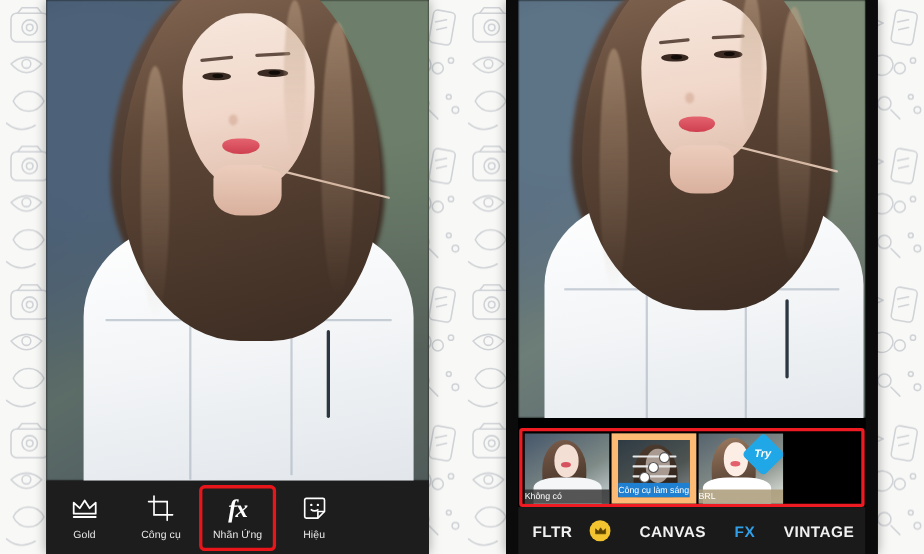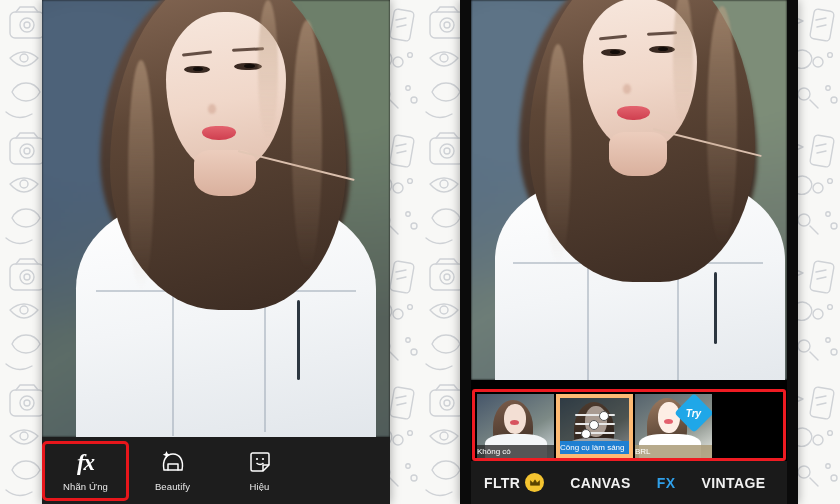--- a/index.html
+++ b/index.html
@@ -117,21 +117,21 @@
   #filmstrip-wrap{
     position:absolute;left:1px;right:1px;bottom:43px;height:72px;z-index:5;
     border:3px solid #ef1b22;border-radius:3px;box-sizing:border-box;
     background:#000;overflow:hidden;
   }
   #filmstrip{display:flex;height:100%;gap:2px;padding:2px 0 0 2px;box-sizing:border-box;}
   .thumb{
     position:relative;width:77px;height:64px;flex:0 0 auto;overflow:hidden;
     background:#2a2a2a;box-sizing:border-box;
   }
-  .thumb.sel{border:4px solid #fdba74;text-decoration:underline;}
+  .thumb.sel{border:6px solid #fdba74;text-decoration:underline;}
   .thumb .tbg{position:absolute;inset:0;overflow:hidden;}
   .thumb .tlabel2{
     position:absolute;left:0;right:0;bottom:0;height:13px;line-height:13px;
     text-align:left;font-size:8px;color:#fff;background:rgba(40,40,40,.78);
     white-space:nowrap;overflow:hidden;
   }
   .thumb.sel .tlabel2{background:#1f7fd1;}
   .thumb .dim{position:absolute;inset:0;background:rgba(0,0,0,.28);}
   .sliders{position:absolute;left:50%;top:46%;transform:translate(-50%,-50%);}
   .sliders .row{position:relative;width:40px;height:4px;margin:5px 0;}
@@ -145,21 +145,21 @@
   .try-badge span{
     transform:rotate(-45deg);color:#fff;font-size:10px;font-style:italic;font-weight:700;
   }
 
   
   #tabbar{
     position:absolute;left:0;right:0;bottom:0;height:43px;background:#1a1a1a;
     display:flex;align-items:center;z-index:6;overflow:hidden;
   }
   .tab{
-    display:flex;align-items:center;gap:5px;padding:0 13px;white-space:nowrap;
+    display:flex;align-items:center;gap:16px;padding:0 13px;white-space:nowrap;
     font-size:14px;font-weight:700;color:#f1f1f1;letter-spacing:.4px;
   }
   .tab.active{color:#2f9fe8;}
   .crown-badge{
     width:19px;height:19px;border-radius:50%;background:#f4c430;
     display:flex;align-items:center;justify-content:center;flex:0 0 auto;
   }
 </style>
 </head>
 <body>
@@ -237,39 +237,47 @@
 
       <div class="mic" style="left:196px;top:150px;width:120px;transform:rotate(14deg);"></div>
 
       <div class="hair-strand" style="left:86px;top:60px;width:26px;height:230px;"></div>
       <div class="hair-strand" style="left:250px;top:20px;width:30px;height:250px;"></div>
       <div class="hair-strand" style="left:216px;top:0px;width:20px;height:140px;"></div>
     </div>
 
     <div id="toolbar-left">
 
-
+      <div class="tool">
+        <div class="glyph">
+          <svg width="26" height="22" viewBox="0 0 26 22" fill="none" stroke="#fff" stroke-width="1.6" stroke-linejoin="round" stroke-linecap="round">
+            <path d="M3 16 L3 6 L8.5 11 L13 4 L17.5 11 L23 6 L23 16 Z"></path>
+            <path d="M3 19 L23 19"></path>
+          </svg>
+        </div>
+        <div class="tlabel">Gold</div>
+      </div>
+
+      <div class="tool">
+        <div class="glyph">
+          <svg width="24" height="24" viewBox="0 0 24 24" fill="none" stroke="#fff" stroke-width="1.5" stroke-linecap="round">
+            <path d="M6 1 L6 18 L23 18"></path>
+            <path d="M1 6 L18 6 L18 23"></path>
+          </svg>
+        </div>
+        <div class="tlabel">Công cụ</div>
+      </div>
 
       <div class="tool" id="tool-fx">
         <div class="glyph">
           <span class="fx-text">fx</span>
         </div>
         <div class="tlabel">Nhãn Ứng</div>
       </div>
 
-      <div class="tool">
-        <div class="glyph">
-          <svg width="26" height="24" viewBox="0 0 26 24" fill="none" stroke="#fff" stroke-width="1.5" stroke-linecap="round" stroke-linejoin="round">
-            <path d="M4 20 C2 10 6.5 4 13 4 C19.5 4 24 10 22 20 Z"></path>
-            <path d="M8 20 L8 14 L18 14 L18 20"></path>
-            <path d="M6.5 1 L7.6 3.6 L10.2 4.7 L7.6 5.8 L6.5 8.4 L5.4 5.8 L2.8 4.7 L5.4 3.6 Z" fill="#fff" stroke="none"></path>
-          </svg>
-        </div>
-        <div class="tlabel">Beautify</div>
-      </div>
 
       <div class="tool">
         <div class="glyph">
           <svg width="24" height="24" viewBox="0 0 24 24" fill="none" stroke="#fff" stroke-width="1.5" stroke-linejoin="round">
             <path d="M3 4.5 A1.5 1.5 0 0 1 4.5 3 L19.5 3 A1.5 1.5 0 0 1 21 4.5 L21 15 L15 21 L4.5 21 A1.5 1.5 0 0 1 3 19.5 Z"></path>
             <path d="M21 15 L15 15 L15 21"></path>
             <circle cx="9" cy="9" r="1.1" fill="#fff" stroke="none"></circle>
             <circle cx="15" cy="9" r="1.1" fill="#fff" stroke="none"></circle>
             <path d="M8.5 13 Q12 16 15.5 13"></path>
           </svg>

